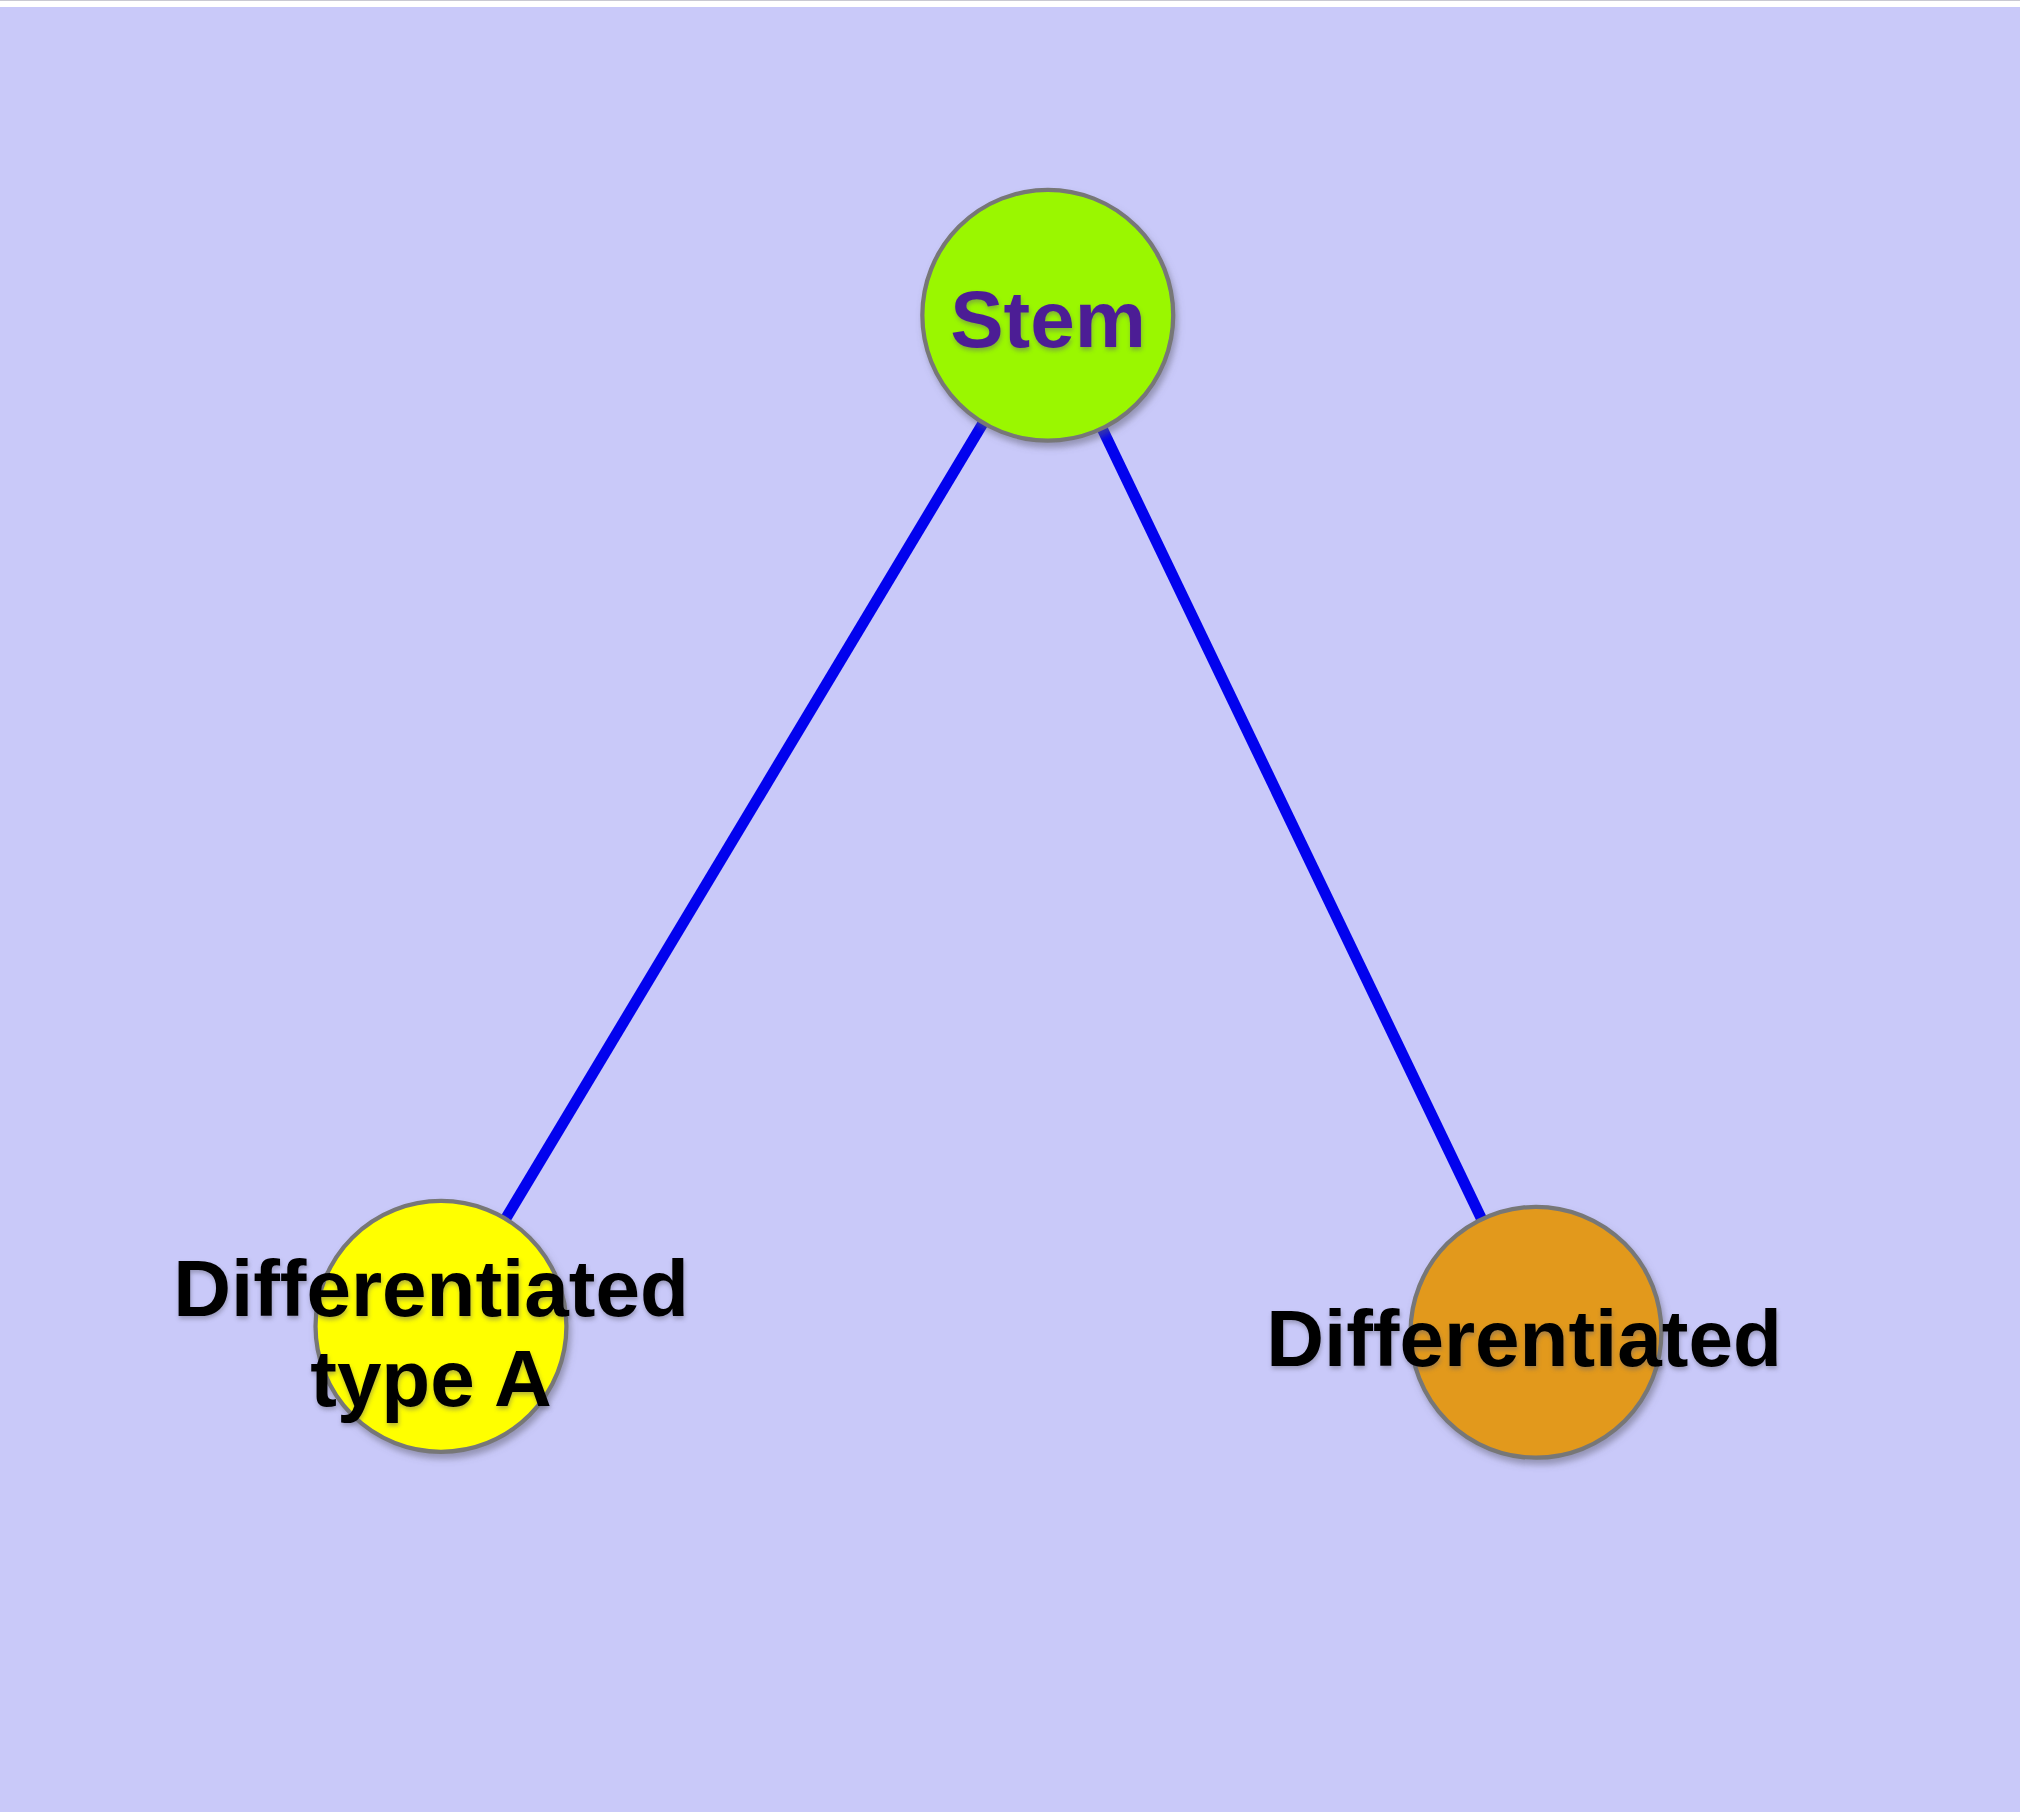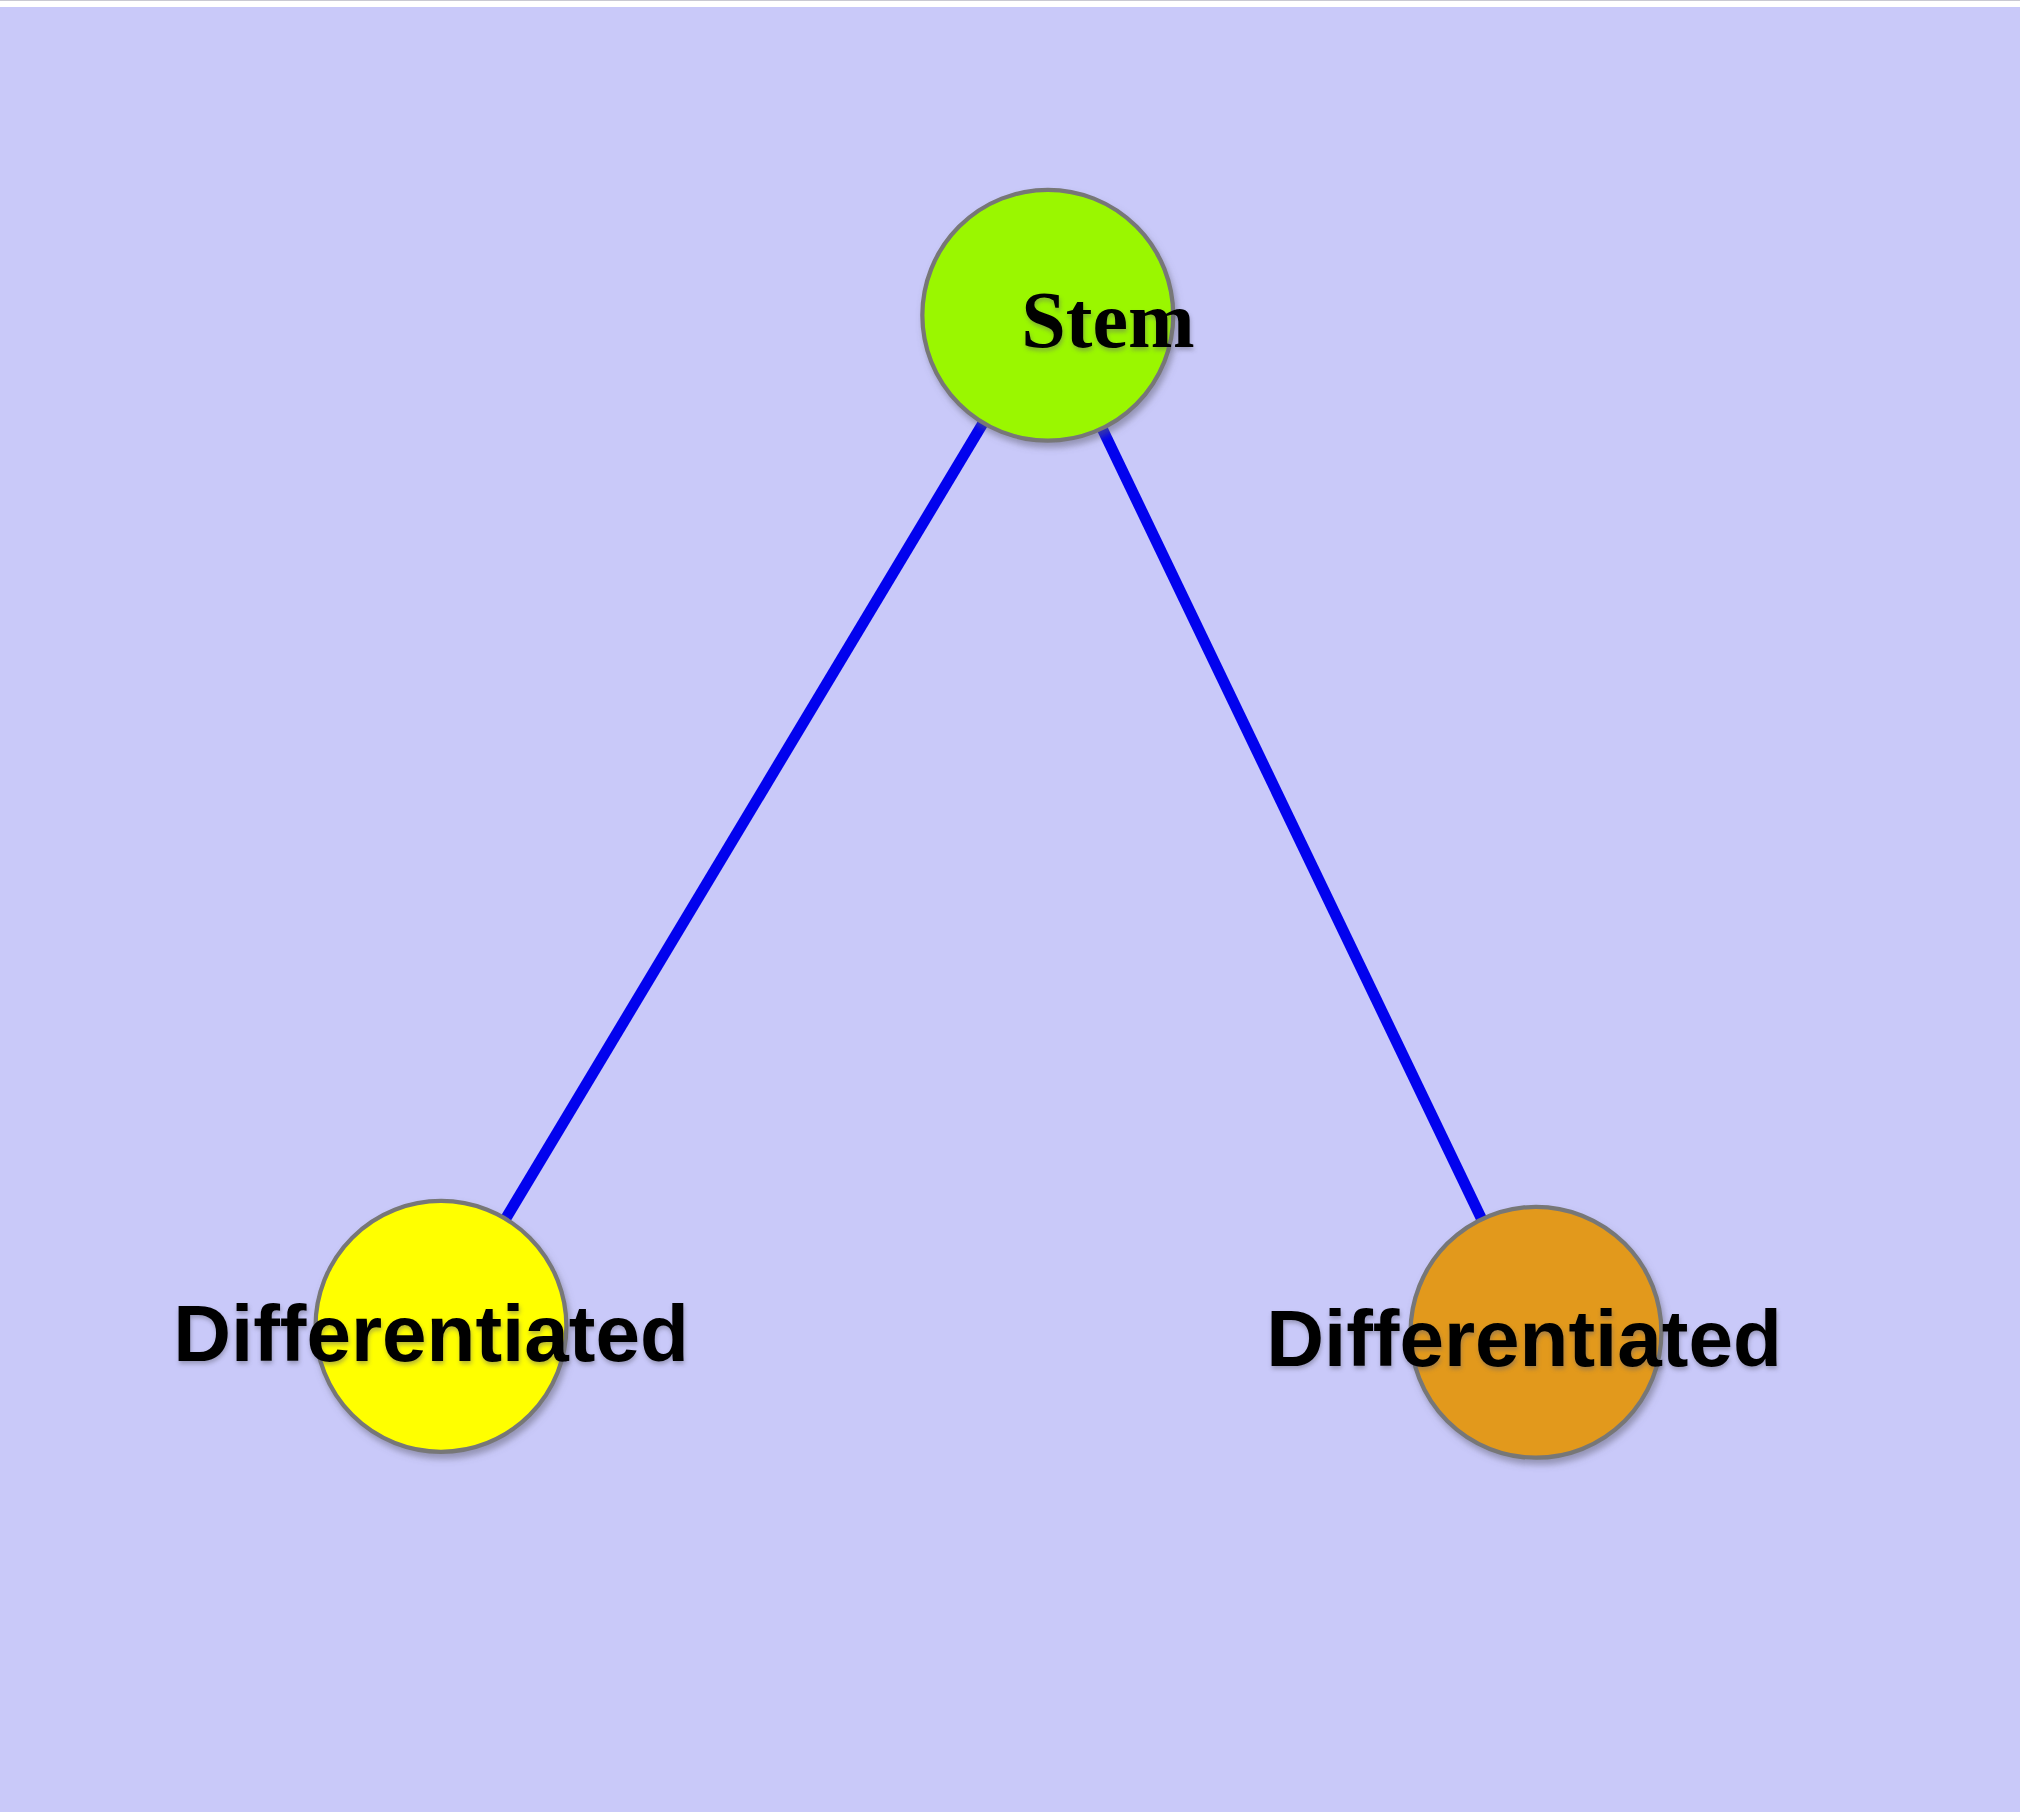--- a/index.html
+++ b/index.html
@@ -69,24 +69,25 @@
         <line x1="1236" y1="372" x2="1812" y2="1572" stroke="#0202ee" stroke-width="13"></line>
       </g>
     <g>
         <circle cx="1236" cy="372" r="148" fill="#9af704" stroke="#777777" stroke-width="5" filter="url(#nodeShadow)"></circle>
         <circle cx="520" cy="1565" r="148" fill="#ffff00" stroke="#777777" stroke-width="5" filter="url(#nodeShadow)"></circle>
         <circle cx="1812" cy="1572" r="148" fill="#e2991e" stroke="#777777" stroke-width="5" filter="url(#nodeShadow)"></circle>
       </g>
   </svg>
 
   <div class="labels-layer">
-      <div class="node-label" style="left: 1108px; top: 320px; color: #000000; font-family: Liberation Serif, serif;">
+      <div class="node-label" style="left: 1048px; top: 320px; color: #4c1d95;">
         <div>Stem</div>
       </div>
       <div class="node-label" style="left: 431px; top: 1334px; color: rgb(0, 0, 0);">
         <div>Differentiated</div>
+        <div>type A</div>
       </div>
       <div class="node-label" style="left: 1524px; top: 1339px; color: rgb(0, 0, 0);">
         <div>Differentiated</div>
       </div>
     </div>
 </div>
 
 
 </body></html>

